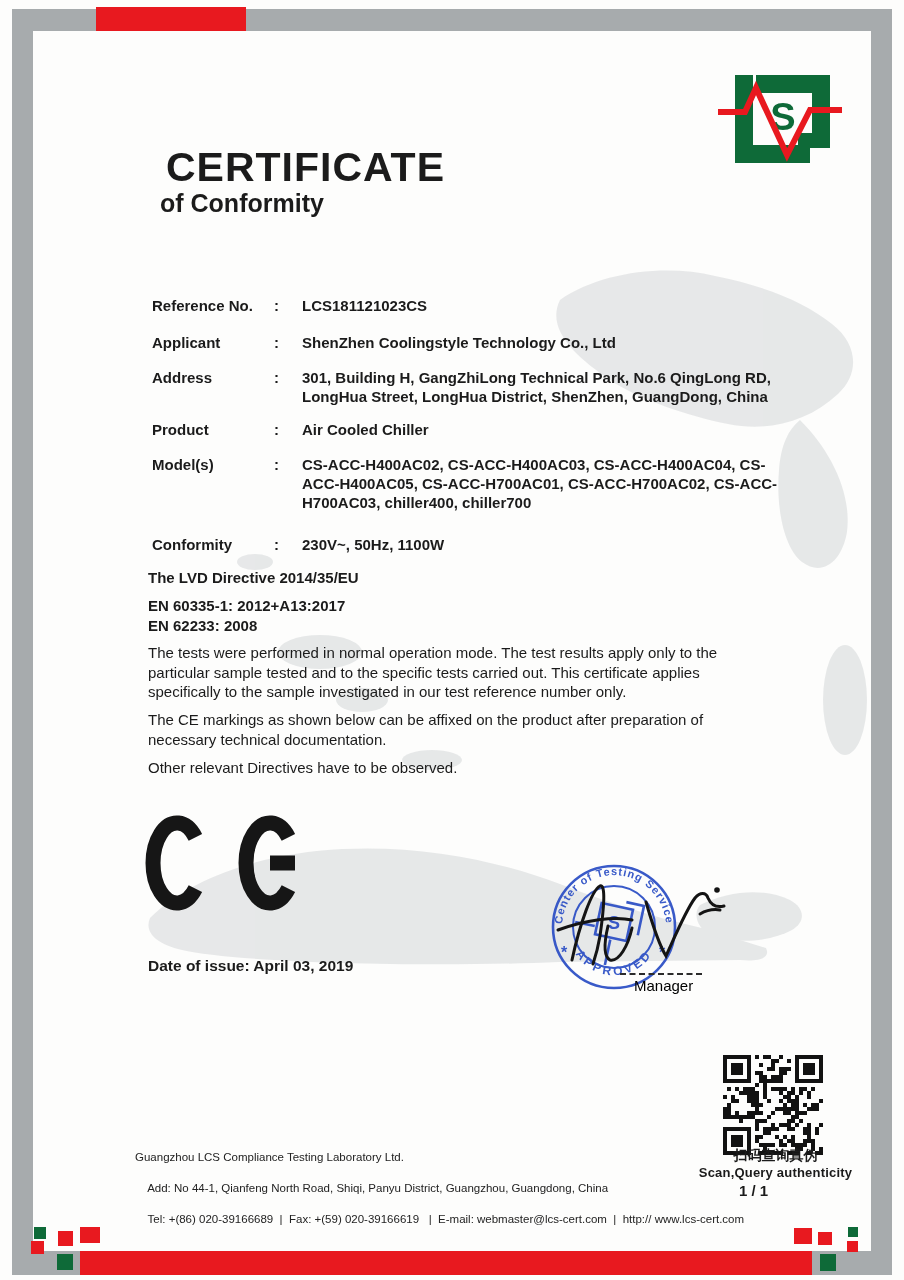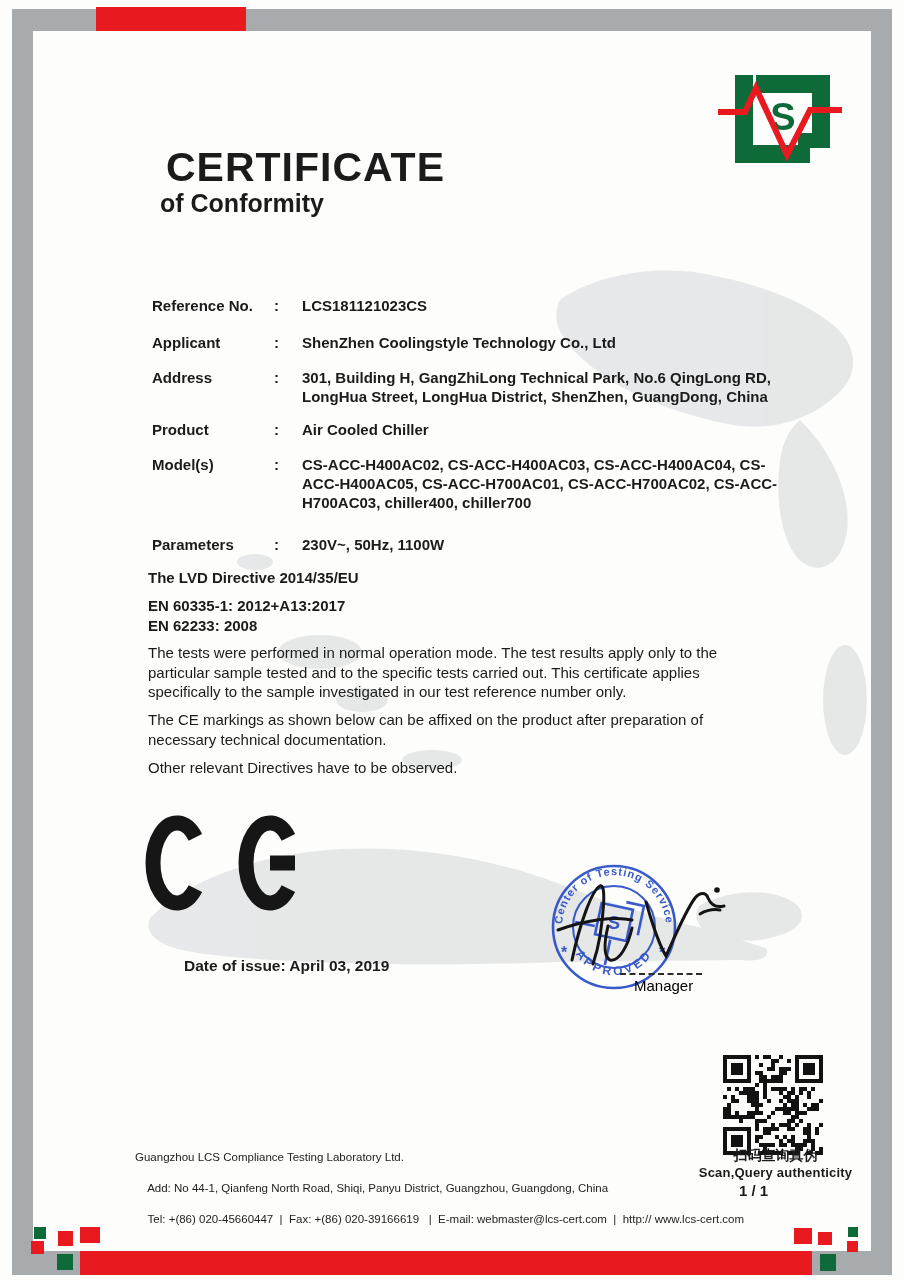--- a/index.html
+++ b/index.html
@@ -109,21 +109,21 @@
     <span class="val">Air Cooled Chiller</span>
   </div>
   <div class="field" style="top:411px;">
     <span>Model(s)</span>
     <span>:</span>
     <span class="val">CS-ACC-H400AC02, CS-ACC-H400AC03, CS-ACC-H400AC04, CS-
 ACC-H400AC05, CS-ACC-H700AC01, CS-ACC-H700AC02, CS-ACC-
 H700AC03, chiller400, chiller700</span>
   </div>
   <div class="field" style="top:491px;">
-    <span>Parameters</span>
+    <span>Conformity</span>
     <span>:</span>
     <span class="val">230V~, 50Hz, 1100W</span>
   </div>
 
   <div class="para bold" style="top:568px;">The LVD Directive 2014/35/EU</div>
   <div class="para bold" style="top:596px;">EN 60335-1: 2012+A13:2017
 EN 62233: 2008</div>
   <div class="para" style="top:643px;">The tests were performed in normal operation mode. The test results apply only to the
 particular sample tested and to the specific tests carried out. This certificate applies
 specifically to the sample investigated in our test reference number only.</div>
@@ -136,21 +136,21 @@
       <g transform="translate(8,0)">
         <path d="M 44.4 22.3 A 24 40 0 1 0 44.4 73.7"></path>
       </g>
       <g transform="translate(101,0)">
         <path d="M 44.4 22.3 A 24 40 0 1 0 44.4 73.7"></path>
         <path d="M 26 48 H 51"></path>
       </g>
     </g>
   </svg>
 
-  <div class="abs" style="left:148px;top:957px;font-size:15.5px;font-weight:bold;margin-left:36px;">Date of issue: April 03, 2019</div>
+  <div class="abs" style="left:148px;top:957px;font-size:15.5px;font-weight:bold;">Date of issue: April 03, 2019</div>
 
   <svg class="abs" style="left:545px;top:858px;opacity:.93;" width="185" height="150" viewBox="0 0 185 150">
     <defs>
       <path id="arcTop" d="M 20.1 86.8 A 52 52 0 1 1 117.9 86.8"></path>
       <path id="arcBottom" d="M 30.1 94.8 A 45 45 0 0 0 107.9 94.8"></path>
     </defs>
     <circle cx="69" cy="69" r="61" fill="none" stroke="#2b4ec5" stroke-width="2.6"></circle>
     <circle cx="69" cy="69" r="41" fill="none" stroke="#2b4ec5" stroke-width="2"></circle>
     <text font-family="Liberation Sans, sans-serif" font-size="11" font-weight="bold" fill="#2b4ec5" letter-spacing="1">
       <textPath href="#arcTop" startOffset="50%" text-anchor="middle">Center of Testing Service</textPath>
@@ -478,16 +478,16 @@
       <rect x="24" y="96" width="4" height="4" fill="#121212"></rect>
     </svg>
   <div class="abs qr-cap">
     <div class="zh">扫码查询真伪</div>
     <div class="en">Scan,Query authenticity</div>
     <div class="pn">1 / 1</div>
   </div>
 
   <div class="abs footer"><span>Guangzhou LCS Compliance Testing Laboratory Ltd.</span><br>
     <span>Add: No 44-1, Qianfeng North Road, Shiqi, Panyu District, Guangzhou, Guangdong, China</span><br>
-    <span>Tel: +(86) 020-45660447  |  Fax: +(86) 020-39166619   |  E-mail: webmaster@lcs-cert.com  |  http:// www.lcs-cert.com</span>
+    <span>Tel: +(86) 020-39166689  |  Fax: +(59) 020-39166619   |  E-mail: webmaster@lcs-cert.com  |  http:// www.lcs-cert.com</span>
   </div>
 
 </div>
 
 </body></html>

